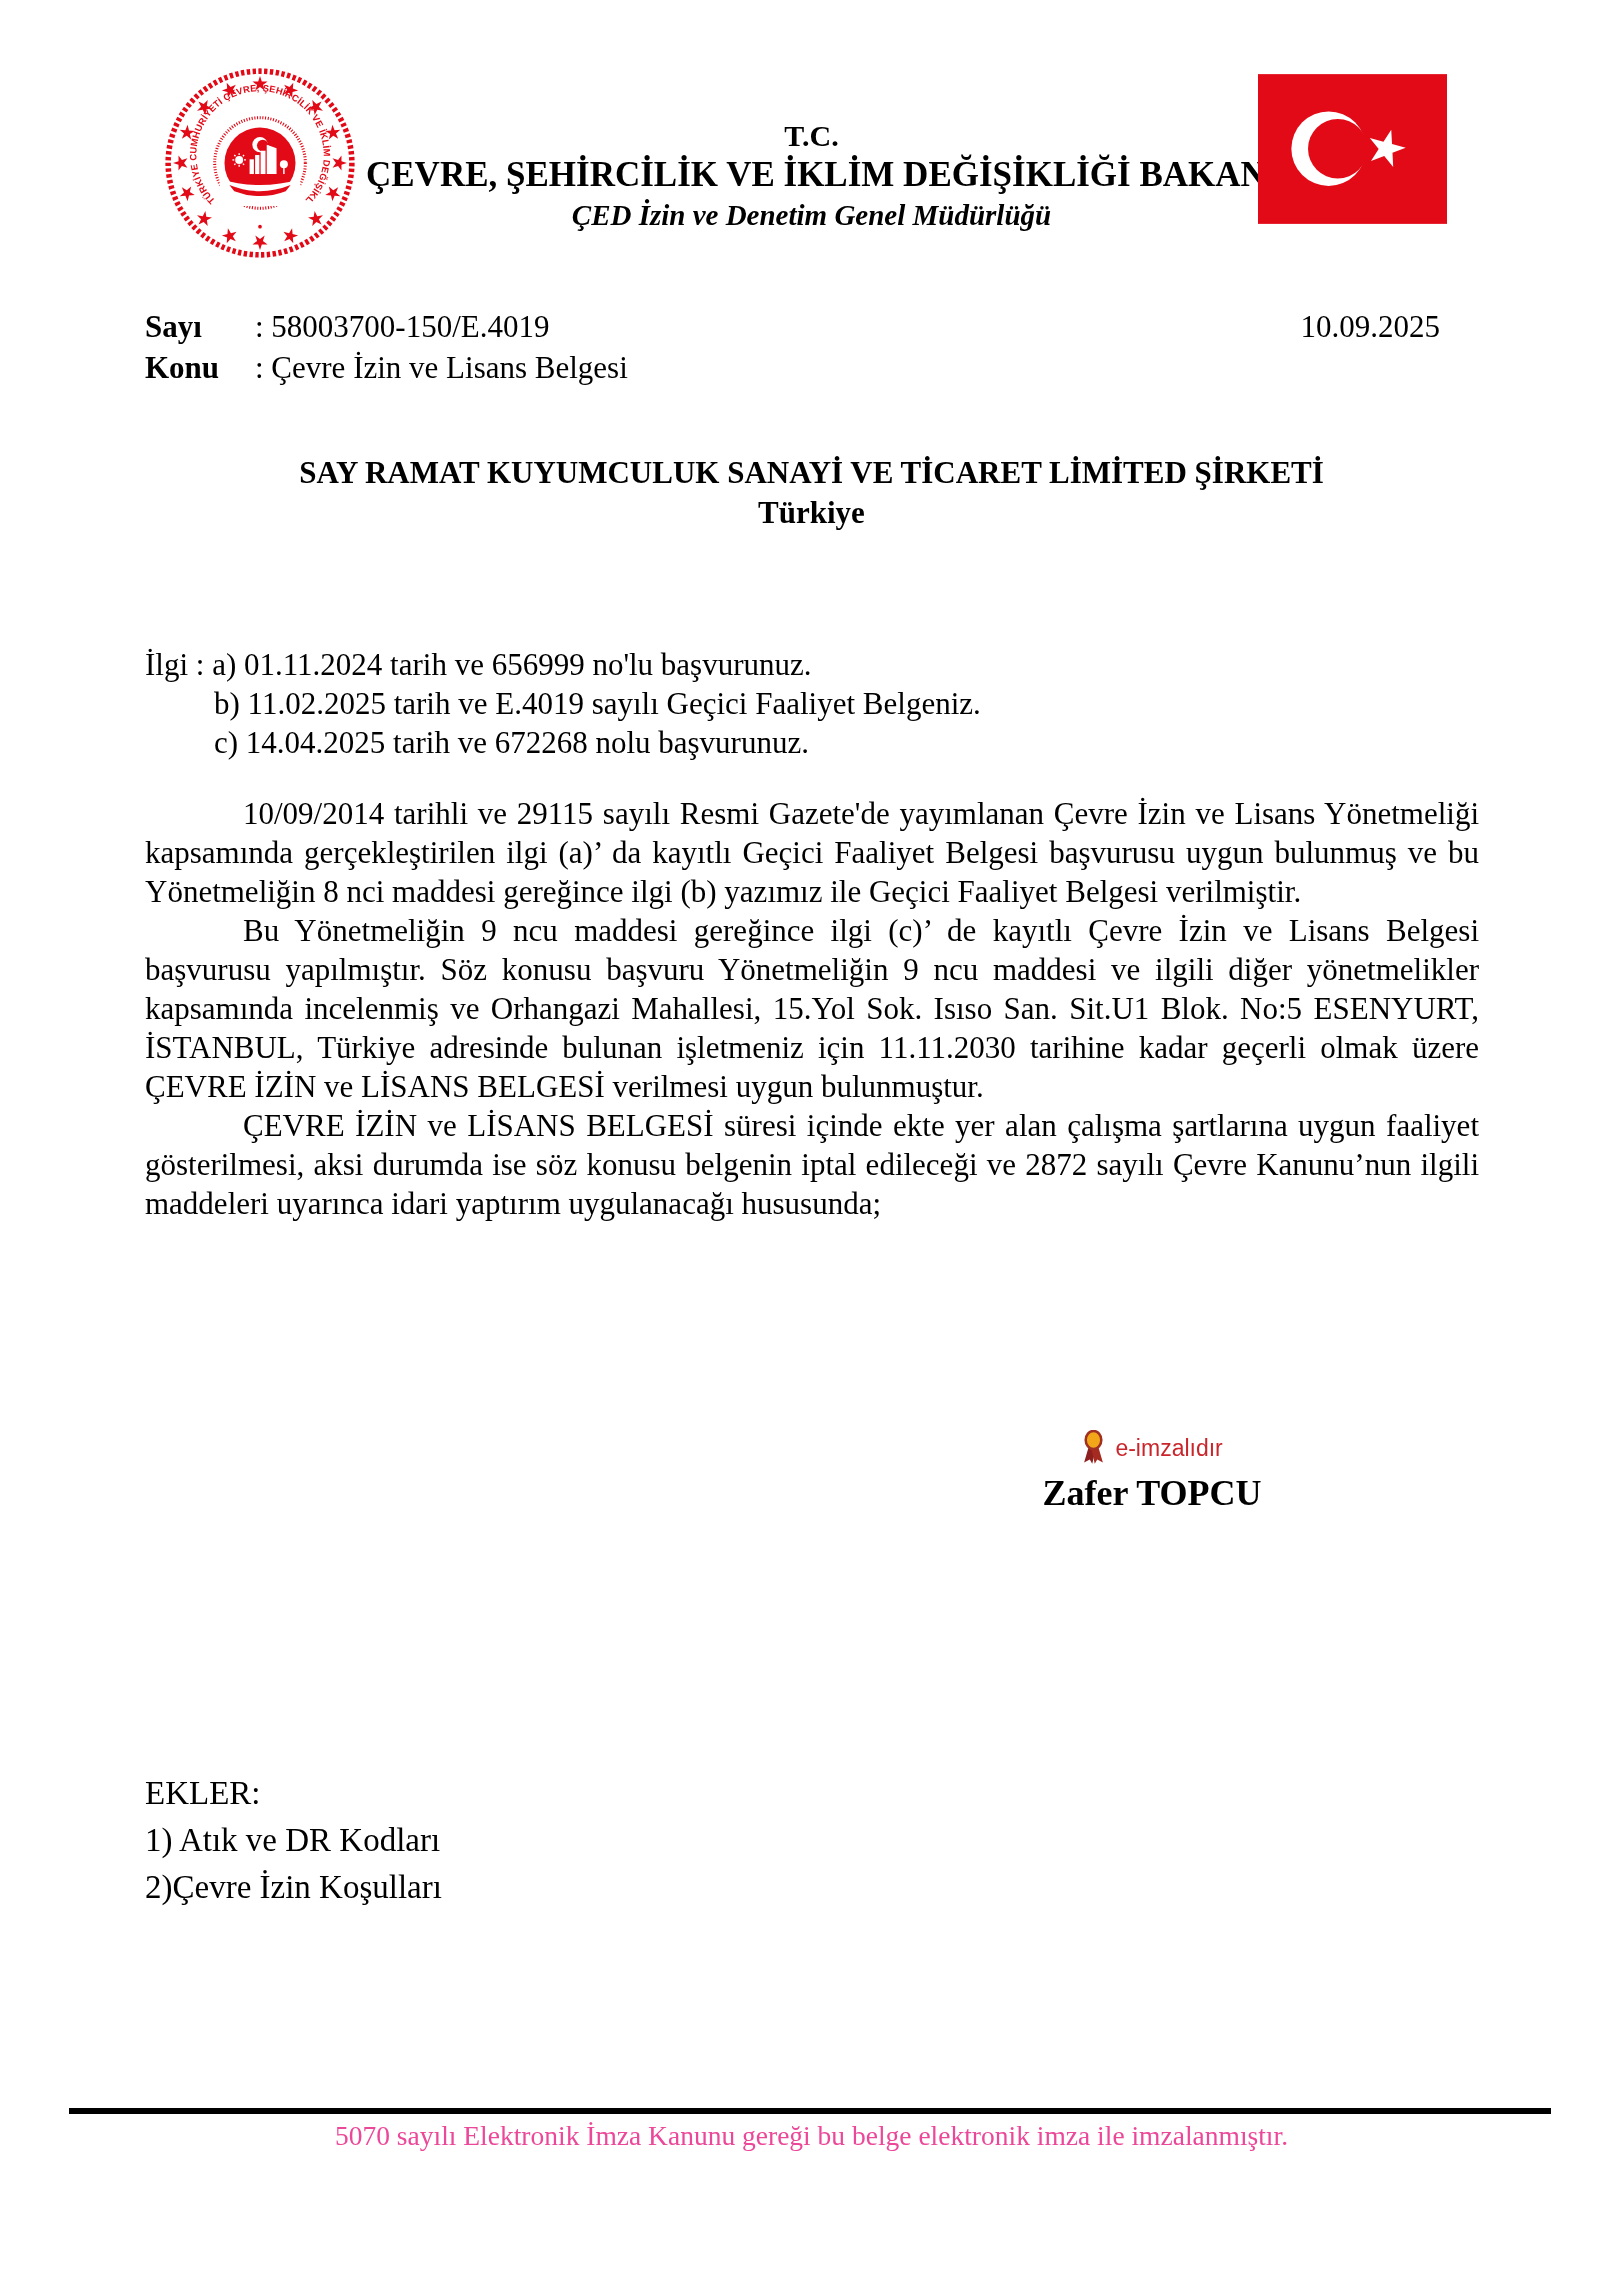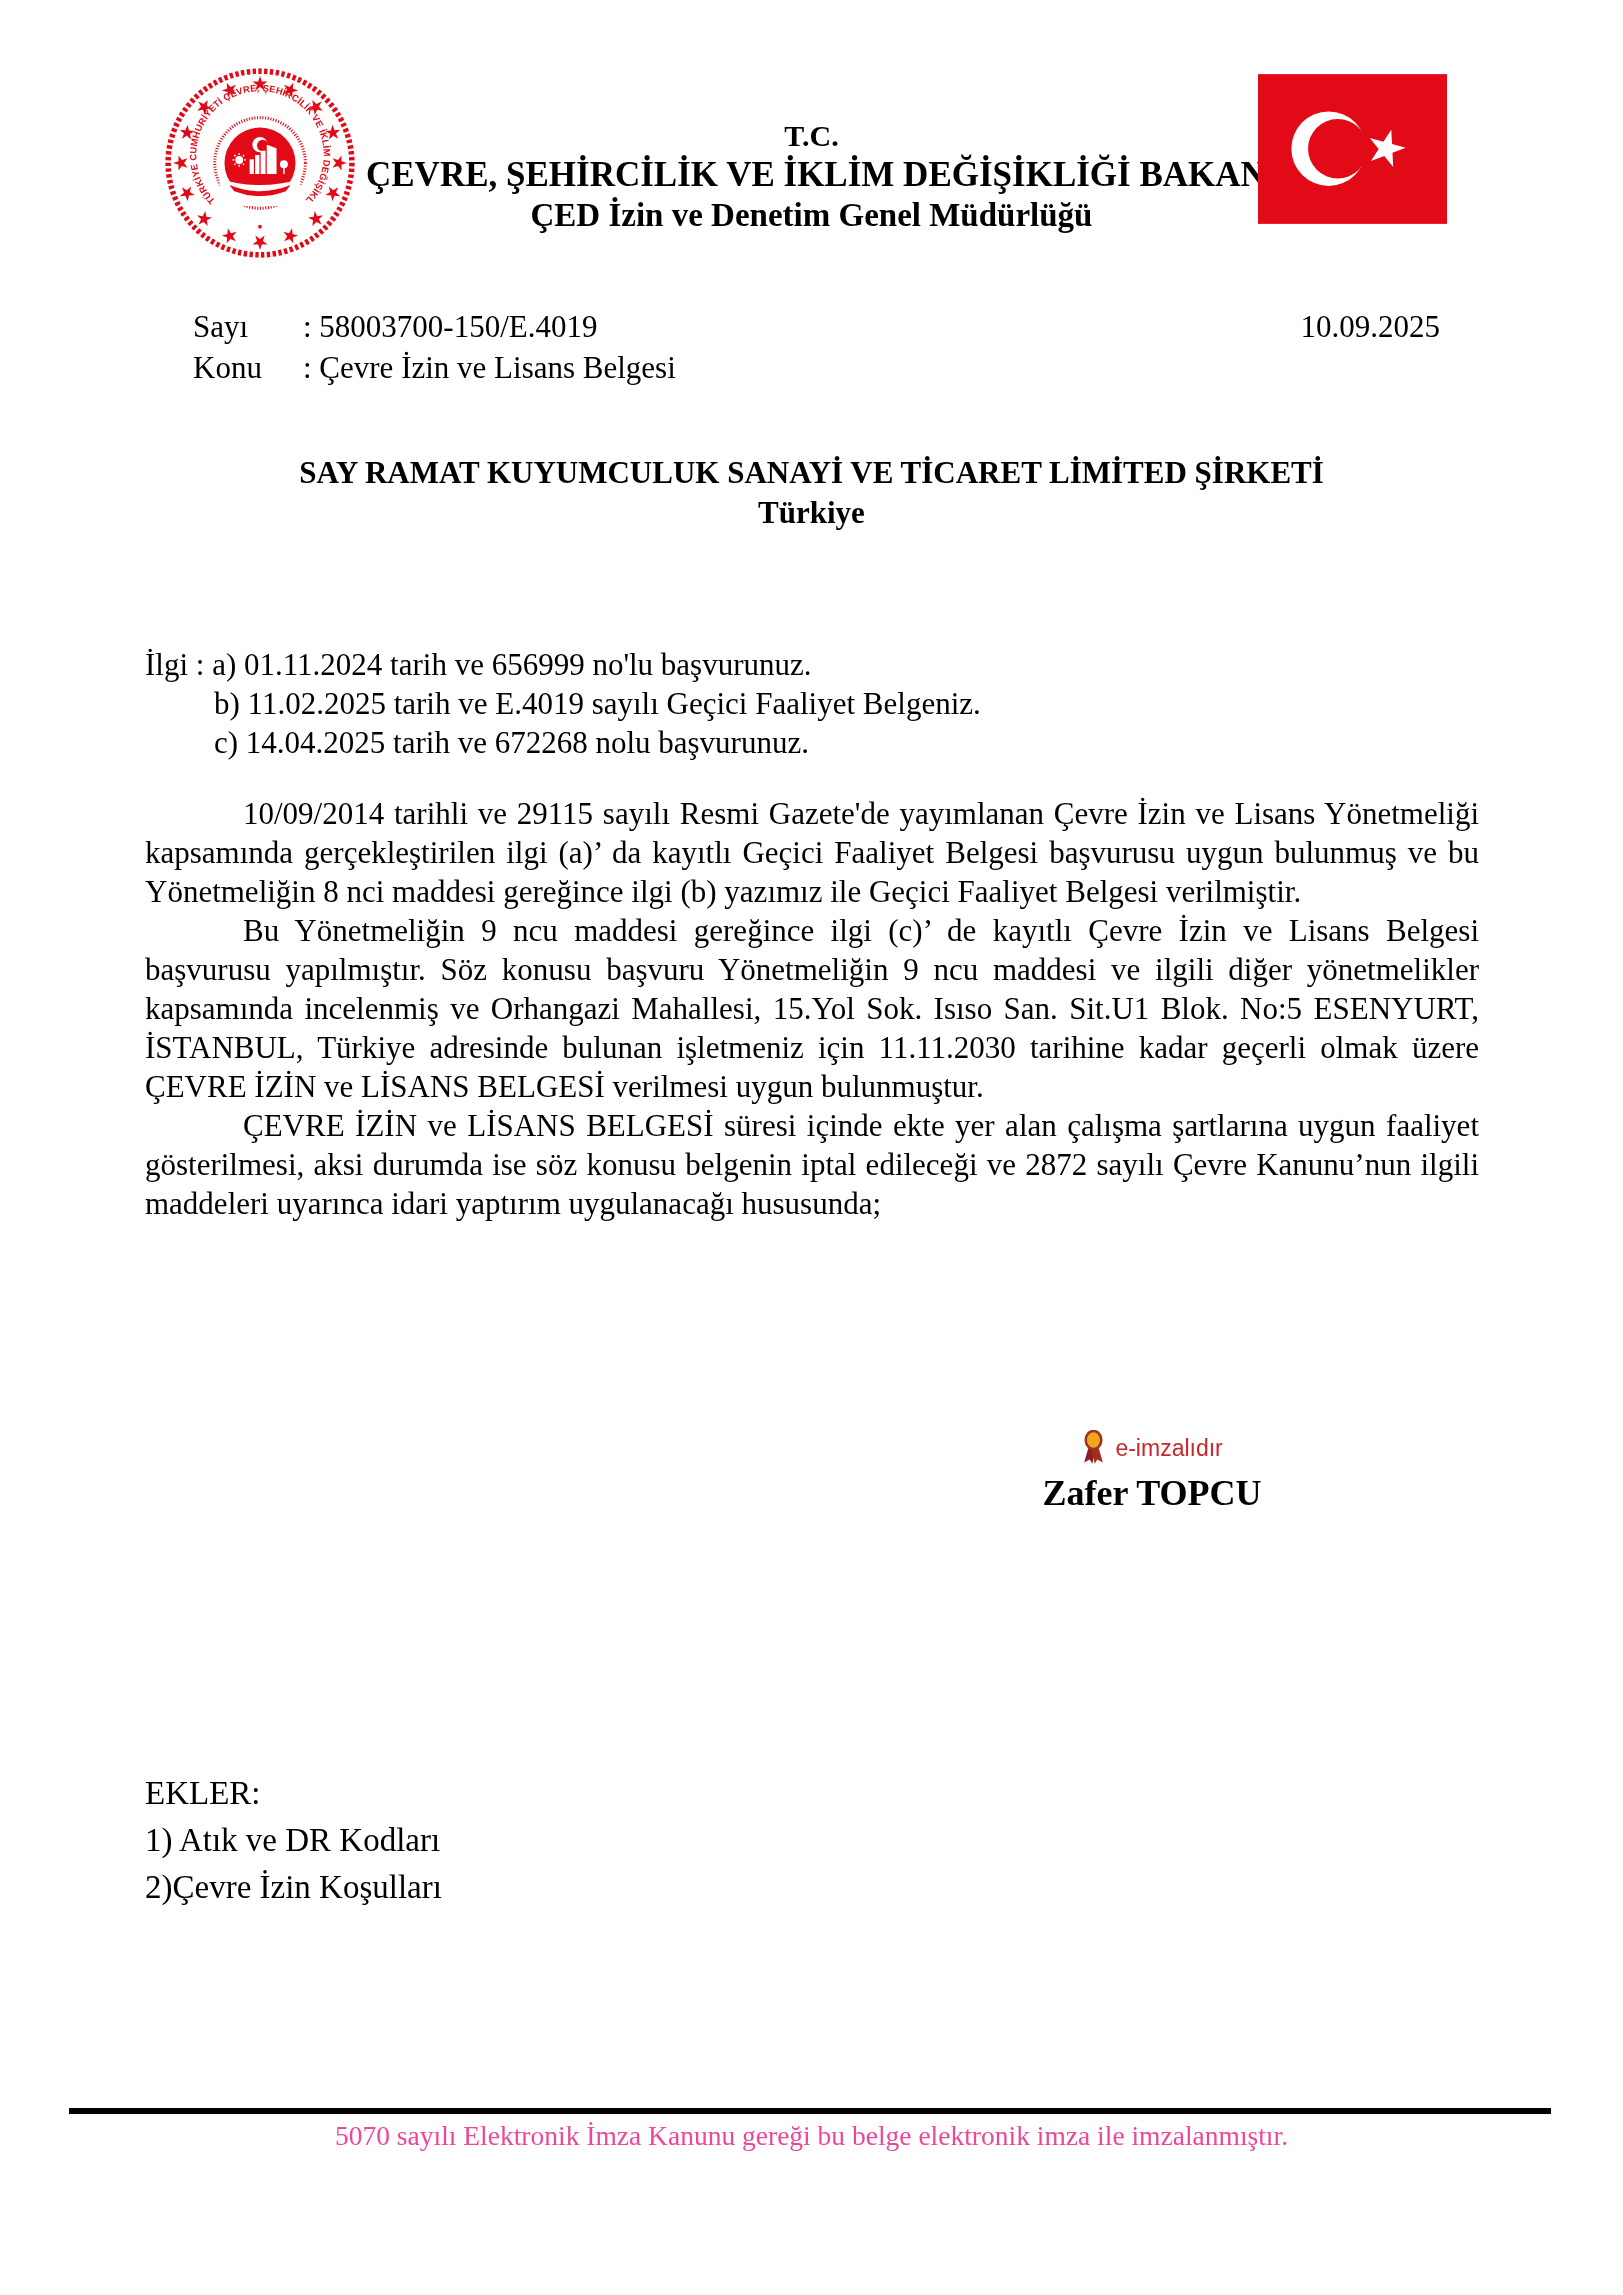--- a/index.html
+++ b/index.html
@@ -7,25 +7,25 @@
     position:relative;width:1623px;height:2295px;background:#ffffff;
     font-family:"Liberation Serif","DejaVu Serif",serif;color:#000;overflow:hidden;
   }
   
   .header{position:absolute;top:0;left:0;right:0;height:281px;}
   .logo{position:absolute;left:162px;top:65px;width:196px;height:196px;}
   .flag{position:absolute;left:1258px;top:74px;width:189px;height:150px;}
   .header-text{position:absolute;left:366px;right:366px;top:118px;text-align:center;}
   .tc{font-size:30px;font-weight:bold;line-height:35px;}
   .ministry{font-size:35px;font-weight:bold;line-height:42px;white-space:nowrap;margin-top:1.3px;}
-  .dept{font-size:33px;font-weight:bold;line-height:38px;}
+  .dept{font-size:29px;font-weight:bold;line-height:38px;font-style:italic;}
   
   .meta{position:absolute;top:306px;left:145px;right:145px;font-size:31px;}
   .meta-row{display:flex;line-height:41px;}
-  .meta-label{font-weight:normal;width:110px;flex:0 0 110px;margin-left:48px;}
+  .meta-label{font-weight:bold;width:110px;flex:0 0 110px;}
   .meta-date{position:absolute;right:38px;top:0;line-height:41px;}
   
   .recipient{position:absolute;top:453px;left:79px;right:79px;text-align:center;
              font-weight:bold;font-size:31px;line-height:40px;}
   
   .references{position:absolute;top:645px;left:145px;right:145px;font-size:31px;line-height:39px;}
   .ref-indent{padding-left:69px;}
   
   .body-text{position:absolute;top:794px;left:145px;right:144px;
              font-size:31px;line-height:39px;text-align:justify;}

